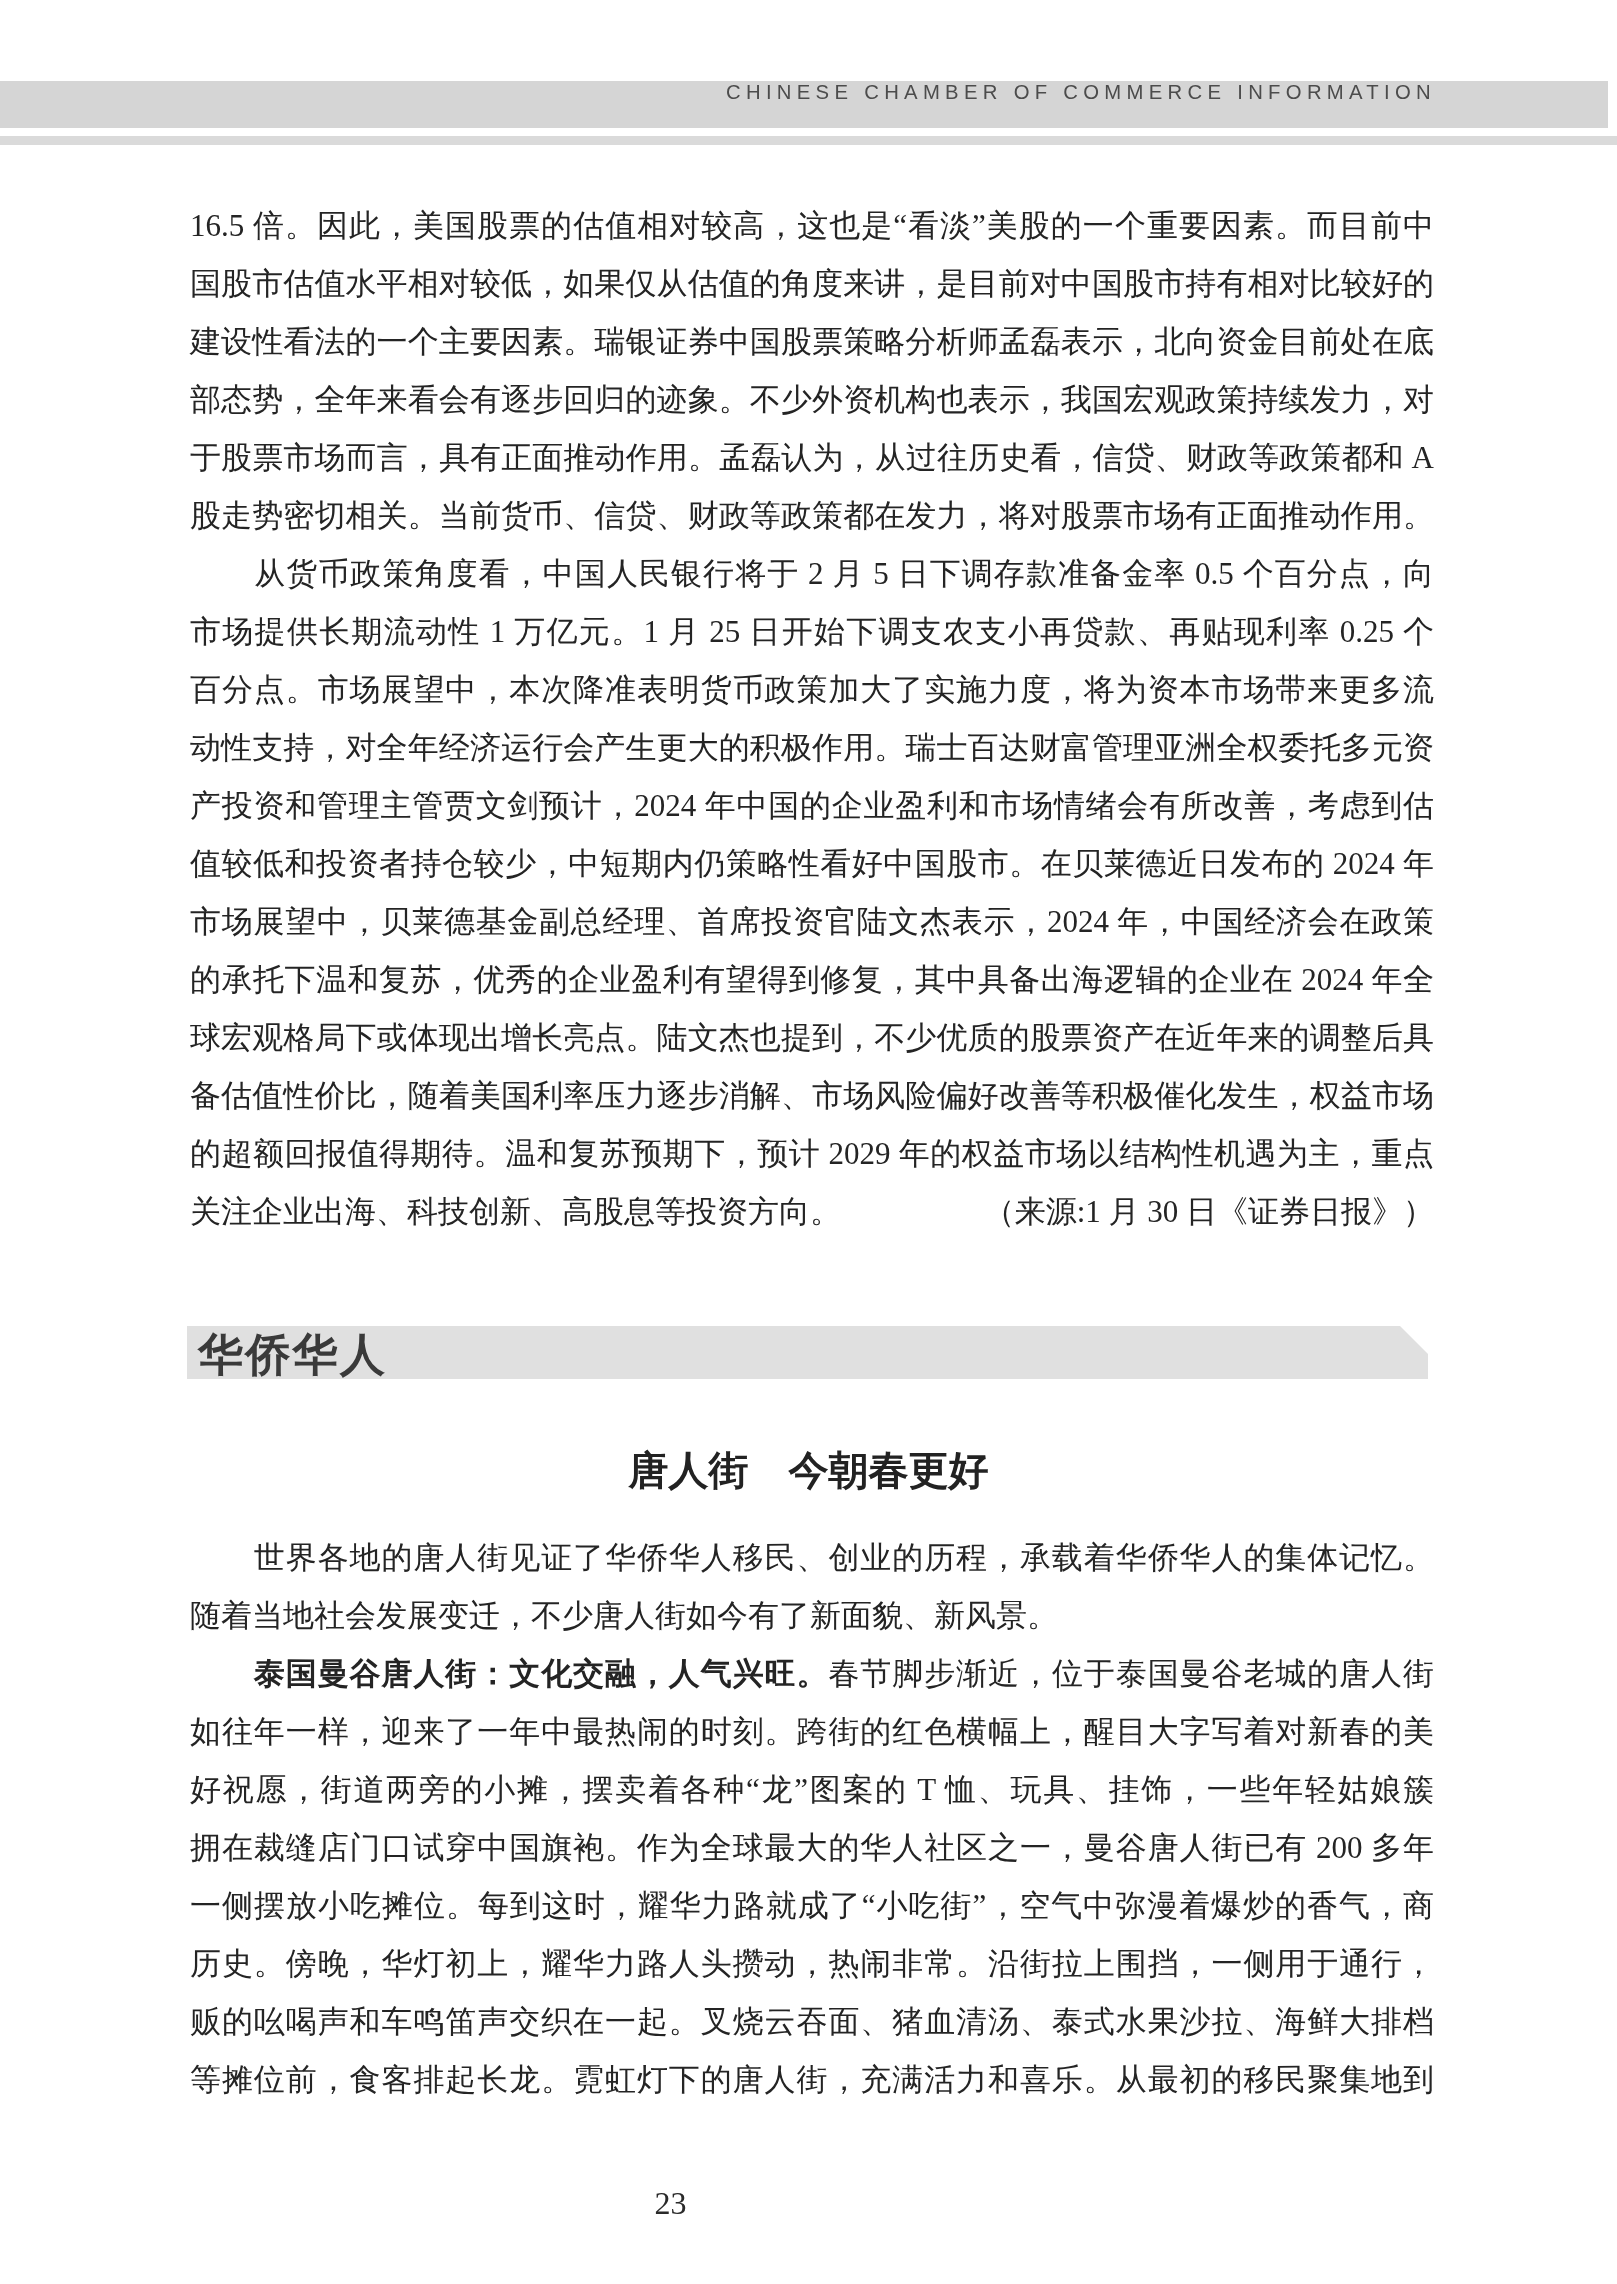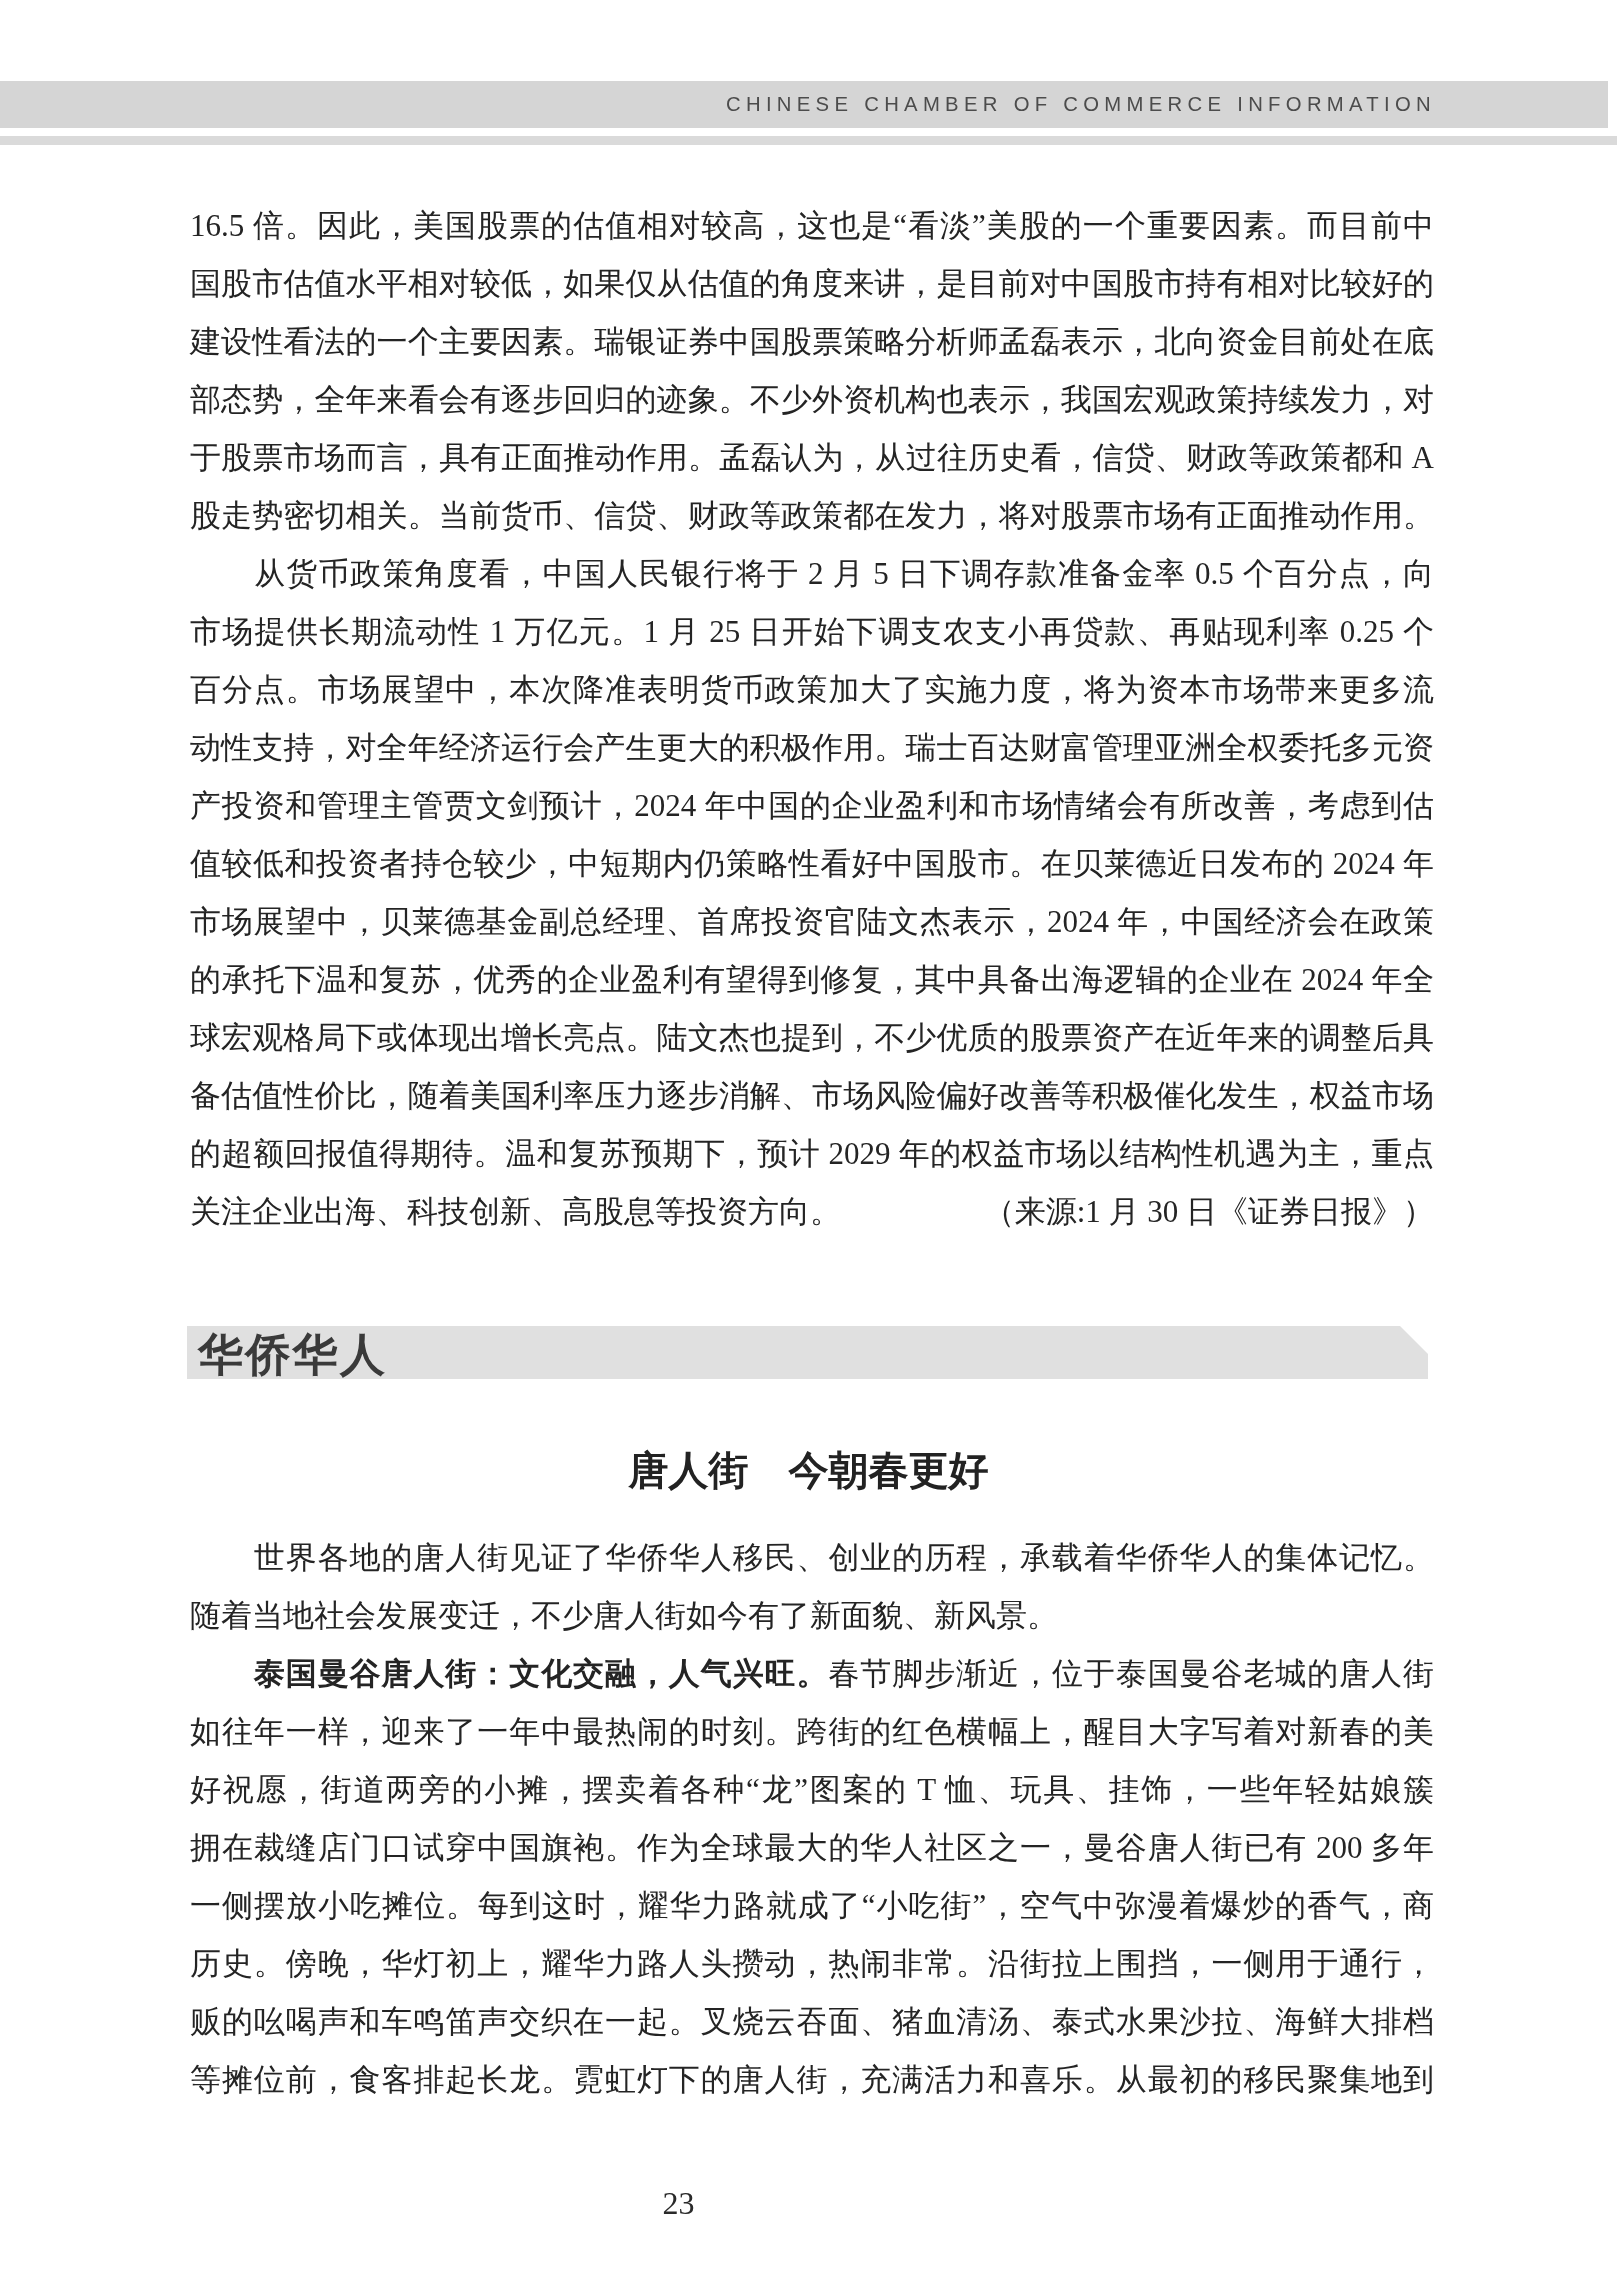--- a/index.html
+++ b/index.html
@@ -13,21 +13,21 @@
     overflow: hidden;
   }
 
   
   .band1 {
     position: absolute;
     left: 0; top: 81px;
     width: 1608px; height: 47px;
     background: #d5d5d5;
     display: flex;
-    align-items: center;
+    align-items: flex-start;
     justify-content: flex-end;
     padding-right: 172px;
     box-sizing: border-box;
   }
   .band1-text {
     font-family: "Liberation Sans", "DejaVu Sans", sans-serif;
     font-size: 20.3px;
     letter-spacing: 5.3px;
     color: #4c4c4c;
     white-space: nowrap;
@@ -92,21 +92,21 @@
   }
 
   .bold-lead {
     font-family: "Liberation Sans", "DejaVu Sans", sans-serif;
     font-weight: bold;
   }
 
   
   .page-number {
     position: absolute;
-    left: 8px; top: 2185px;
+    left: 0; top: 2185px;
     width: 1341px;
     text-align: center;
     font-size: 32px;
     color: #2a2a2a;
   }
 </style>
 </head>
 <body>
 
 <div class="page">

